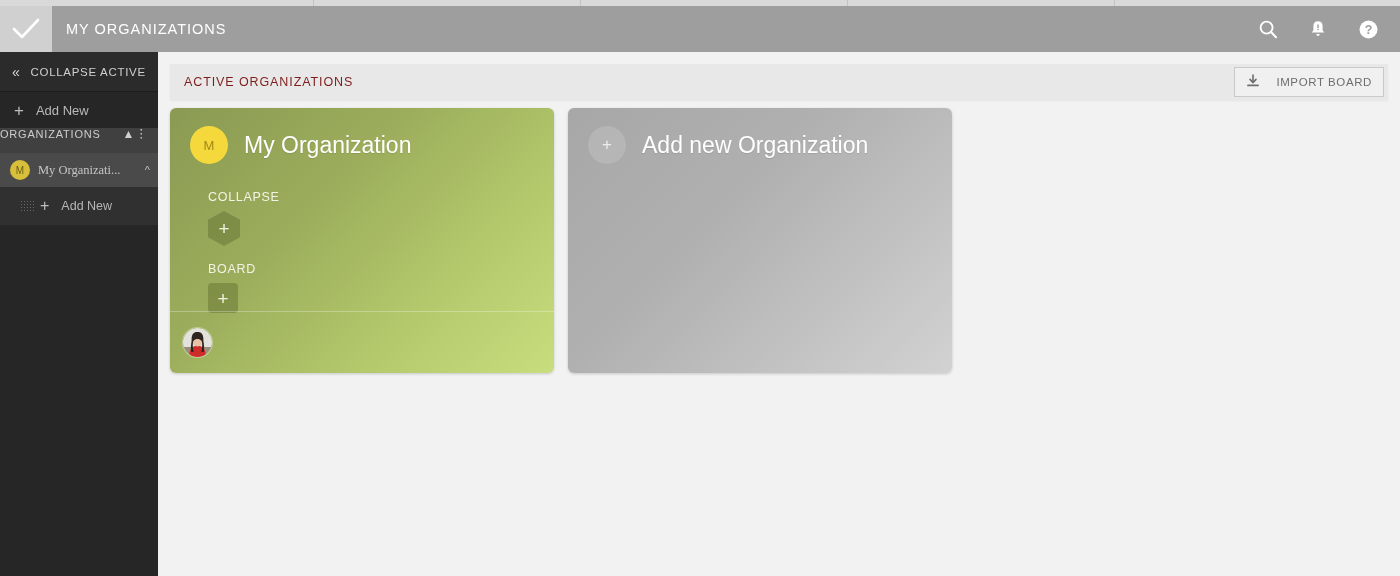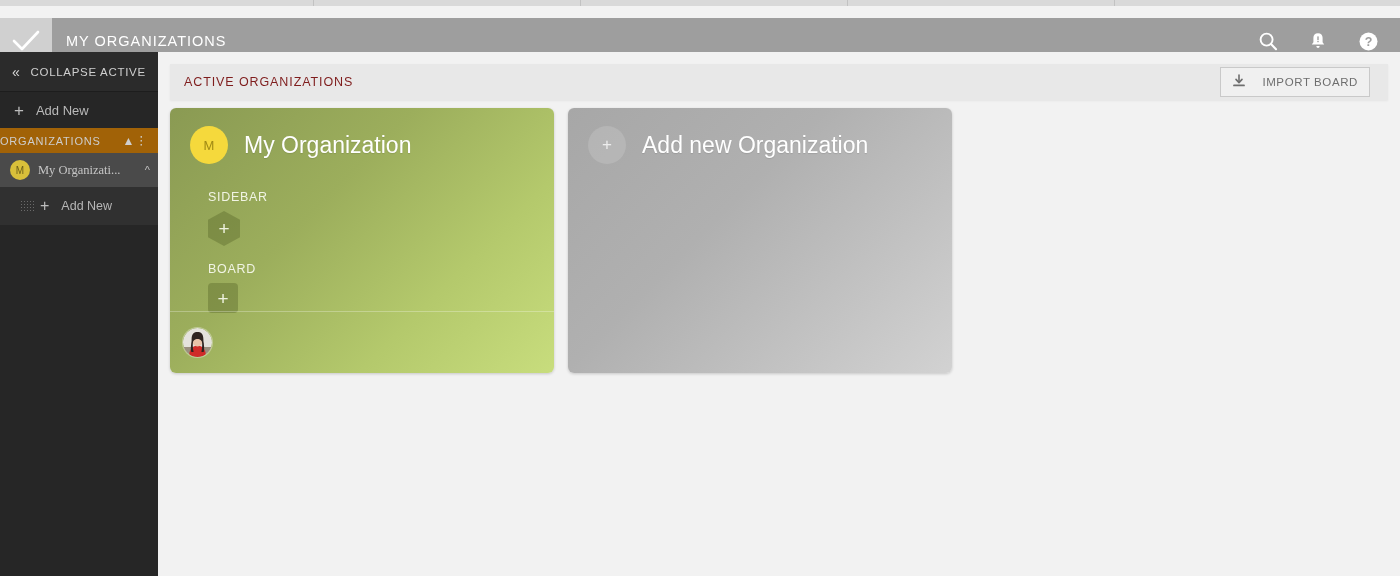--- a/index.html
+++ b/index.html
@@ -15,21 +15,21 @@
   .chrome-strip {
     position: absolute; top: 0; left: 0; width: 1400px; height: 6px;
     background: #d9d9d9;
   }
   .chrome-strip .tabdiv {
     position: absolute; top: 0; width: 1px; height: 6px; background: #c2c2c2;
   }
 
   
   .topbar {
-    position: absolute; top: 18px; left: 0; width: 1400px; height: 46px;
+    position: absolute; top: 6px; left: 0; width: 1400px; height: 46px;
     background: #9e9e9e;
     display: flex; align-items: center;
   }
   .logo-box {
     width: 52px; height: 46px; background: #d0d0d0;
     display: flex; align-items: center; justify-content: center;
     flex: none;
   }
   .logo-box svg { display: block; }
   .topbar-title {
@@ -56,22 +56,22 @@
   .collapse-row .chev { margin-right: 10px; color: #d6d6d6; font-size: 14px; line-height: 1; }
   .sb-sep { height: 1px; background: #1d1d1d; }
   .addnew-row {
     height: 36px; display: flex; align-items: center; padding-left: 14px;
     color: #b9b9b9; font-size: 13px; cursor: pointer; background: #262626;
   }
   .addnew-row .plus {
     font-size: 17px; line-height: 1; margin-right: 12px; color: #bdbdbd; font-weight: 300;
   }
   .section-head {
-    height: 25px; display: flex; align-items: center; padding: 0 10px 0 0;
-    background: #a16207; color: #cdcdcd; font-size: 11px; letter-spacing: 0.8px;
+    height: 25px; display: flex; padding: 0 10px 0 0;
+    background: #404040; color: #cdcdcd; font-size: 11px; letter-spacing: 0.8px;
     cursor: pointer;
   }
   .section-head .sh-label { flex: 1 1 auto; padding-left: 0px; }
   .section-head .sh-chev { color: #cfcfcf; font-size: 12px; line-height: 1; }
   .org-row {
     height: 34px; display: flex; align-items: center; padding: 0 8px 0 10px;
     background: #4a4a4a; color: #c6c6c6; font-size: 12.5px; cursor: pointer;
   }
   .org-avatar {
     width: 20px; height: 20px; border-radius: 50%; background: #d8bf3a;
@@ -103,21 +103,21 @@
     background: #e8e8e8; display: flex; align-items: center;
     box-shadow: 0 1px 2px rgba(0,0,0,.06);
   }
   .content-header .ch-title {
     color: #7f1d1d; font-size: 12.5px; letter-spacing: 0.9px; margin-left: 14px;
   }
   .ch-spacer { flex: 1 1 auto; }
   .import-btn {
     display: flex; align-items: center; gap: 16px;
     border: 1px solid #c9c9c9; background: #f0f0f0; color: #6e6e6e;
-    font-size: 11.5px; letter-spacing: 0.6px; padding: 6px 11px; margin-right: 18px;
+    font-size: 11.5px; letter-spacing: 0.6px; padding: 6px 11px; margin-right: 4px;
     cursor: pointer;
   }
 
   .cards { display: flex; gap: 14px; padding: 8px 12px 0 12px; }
 
   .card {
     width: 384px; height: 265px; border-radius: 6px; position: relative;
     box-shadow: 0 1px 3px rgba(0,0,0,.18); overflow: hidden; cursor: pointer;
   }
   .card-green {
@@ -256,21 +256,21 @@
     </div>
 
     <div class="cards">
 
       <div class="card card-green">
         <div class="card-head">
           <div class="card-avatar">M</div>
           <div class="card-title">My Organization</div>
         </div>
         <div class="card-body">
-          <div class="grp-label">SIDEBAR</div>
+          <div class="grp-label">COLLAPSE</div>
           <div class="hexbtn">
             <span>+</span>
           </div>
           <div class="spacer-md"></div>
           <div class="grp-label">BOARD</div>
           <div class="sqbtn">
             <span>+</span>
           </div>
         </div>
         <div class="card-footer">

